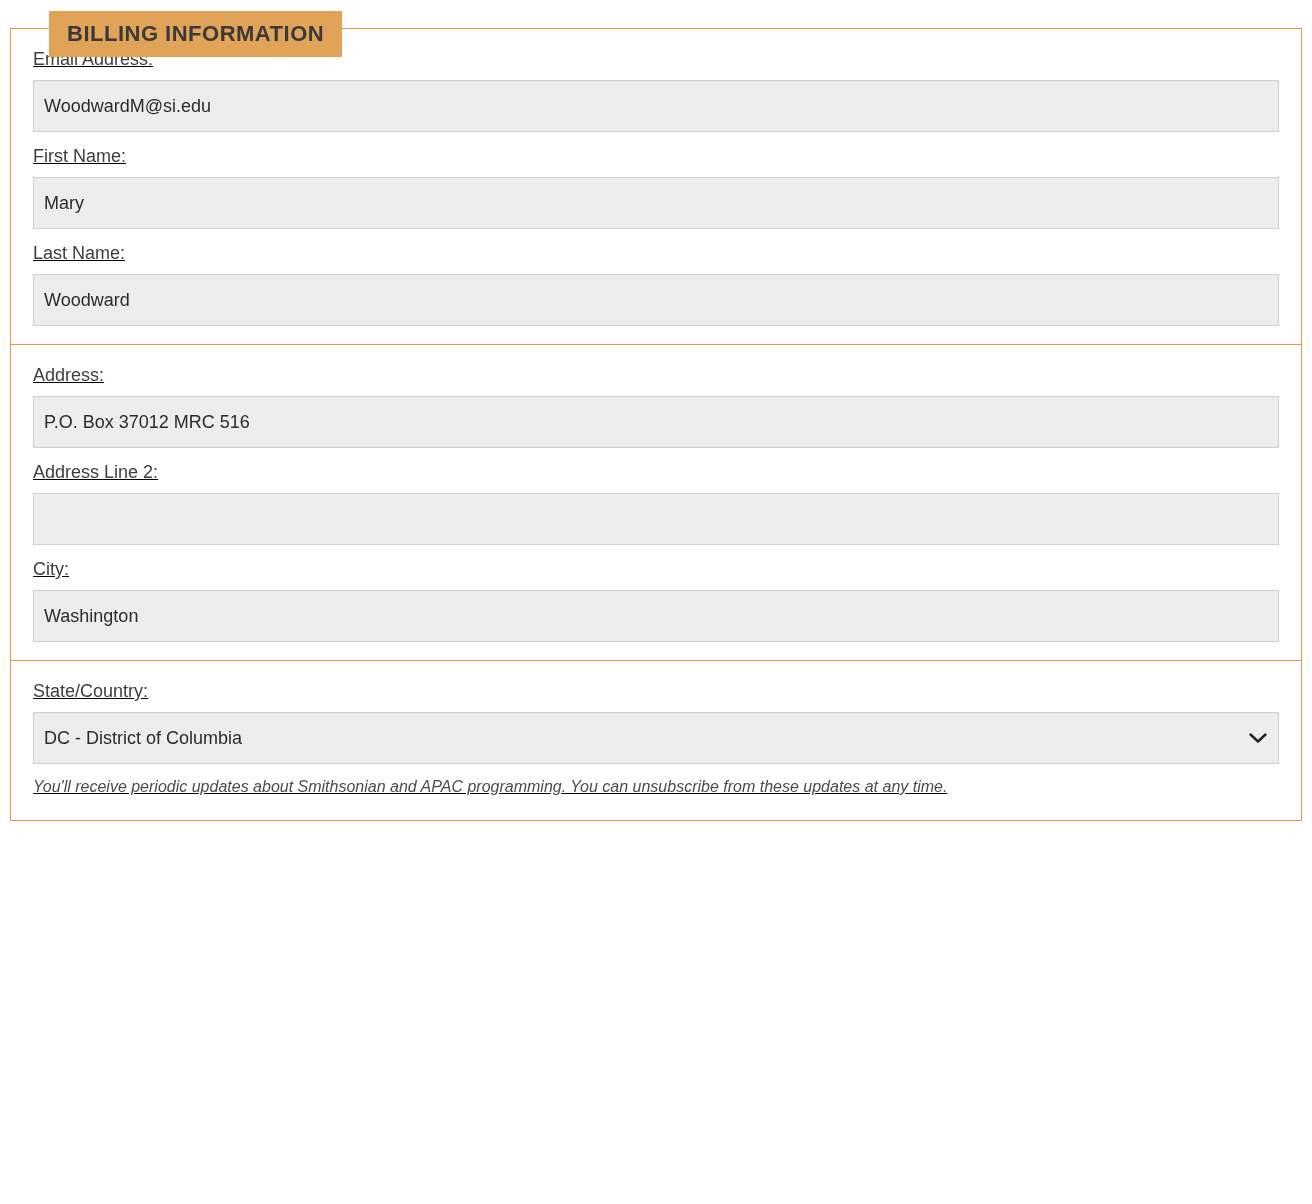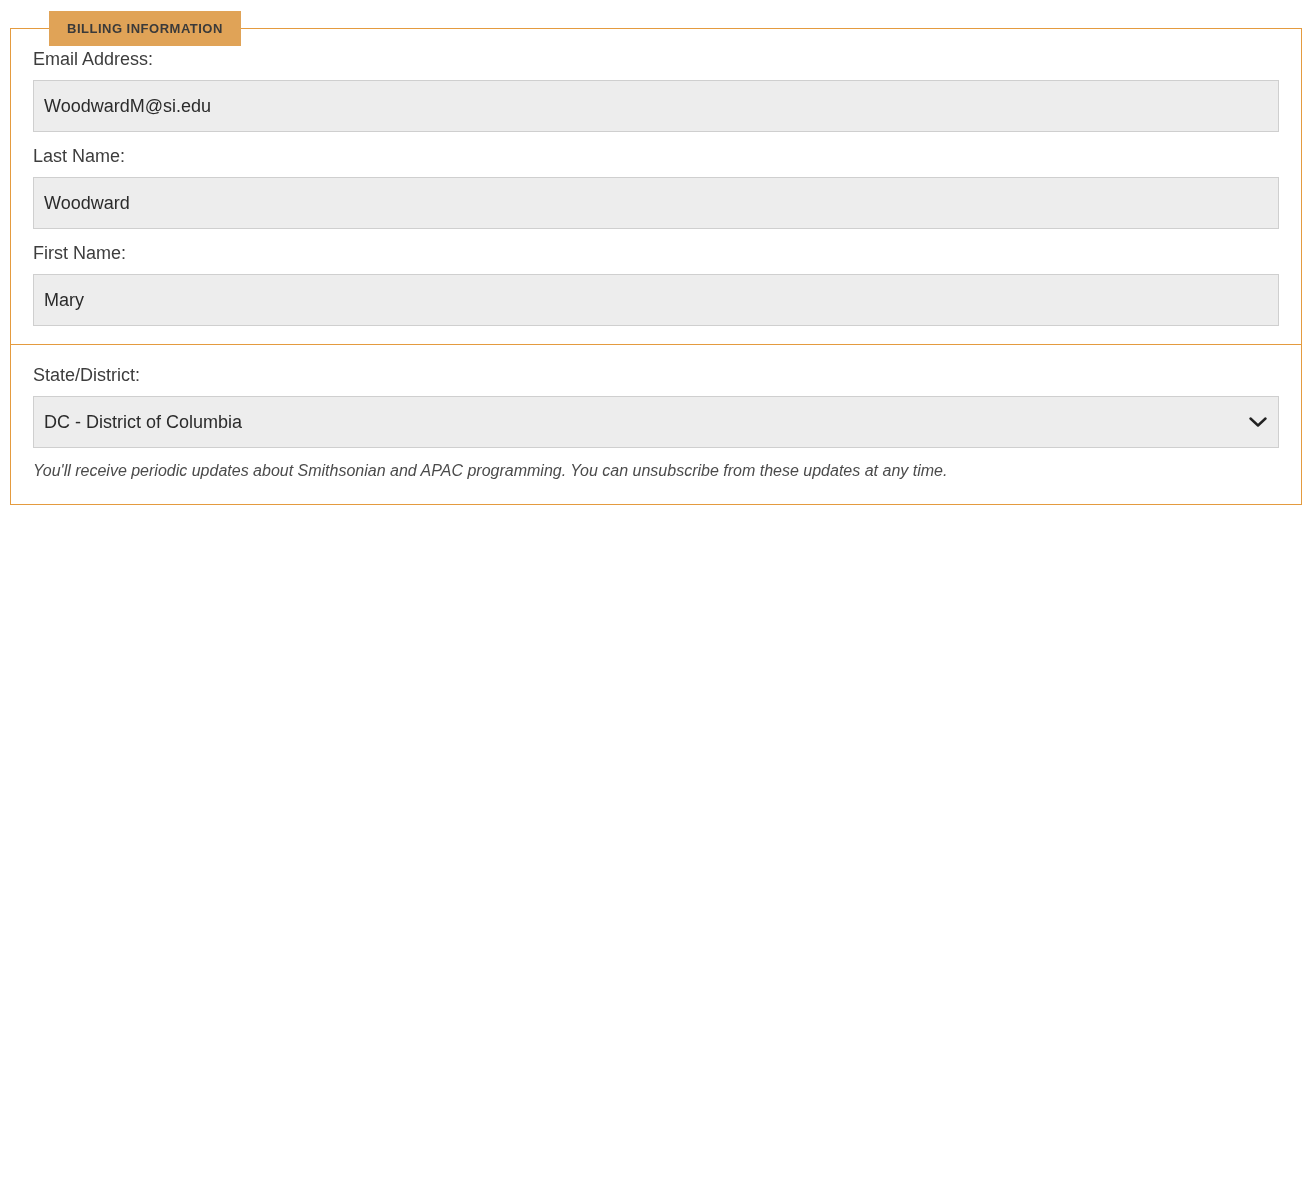--- a/index.html
+++ b/index.html
@@ -18,26 +18,27 @@
       margin-top: 18px;
       padding: 0;
     }
     .legend {
       position: absolute;
       top: -18px;
       left: 38px;
       background: #e0a357;
       color: #3a3a3a;
       font-weight: 700;
-      font-size: 13px;
+      font-size: 22px;
       letter-spacing: 0.5px;
       padding: 10px 18px;
     }
     .section {
       padding: 20px 22px 18px 22px;
+      text-decoration: underline;
     }
     .section + .section {
       border-top: 1px solid #e49b3f;
     }
     .section:first-of-type {
       padding-top: 46px;
     }
     .field {
       margin-bottom: 14px;
     }
@@ -95,33 +96,47 @@
 
 <div class="fieldset">
   <div class="legend">BILLING INFORMATION</div>
 
   <div class="section">
     <div class="field">
       <label class="label">Email Address:</label>
       <input type="text" class="input" value="WoodwardM@si.edu" style="">
     </div>
     <div class="field">
+      <label class="label">First Name:</label>
+      <input type="text" class="input" value="Mary" style="">
+    </div>
+    <div class="field">
       <label class="label">Last Name:</label>
       <input type="text" class="input" value="Woodward" style="">
     </div>
+  </div>
+
+  <div class="section">
     <div class="field">
-      <label class="label">First Name:</label>
-      <input type="text" class="input" value="Mary" style="">
+      <label class="label">Address:</label>
+      <input type="text" class="input" value="P.O. Box 37012 MRC 516" style="">
+    </div>
+    <div class="field">
+      <label class="label">Address Line 2:</label>
+      <input type="text" class="input" value="" style="">
+    </div>
+    <div class="field">
+      <label class="label">City:</label>
+      <input type="text" class="input" value="Washington" style="">
     </div>
   </div>
 
-
   <div class="section last-section">
     <div class="field">
-      <label class="label">State/District:</label>
+      <label class="label">State/Country:</label>
       <div class="select-wrap">
         <select class="select">
           <option selected="">DC - District of Columbia</option>
         </select>
         <span class="select-caret">
           <svg width="18" height="12" viewBox="0 0 18 12">
               <path d="M1.5 2.5 L9 9.5 L16.5 2.5" fill="none" stroke="#222" stroke-width="2.4" stroke-linecap="round" stroke-linejoin="round"></path>
             </svg>
         </span>
       </div>

